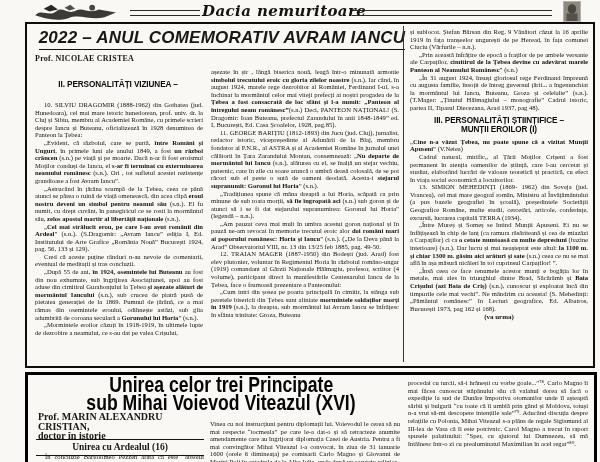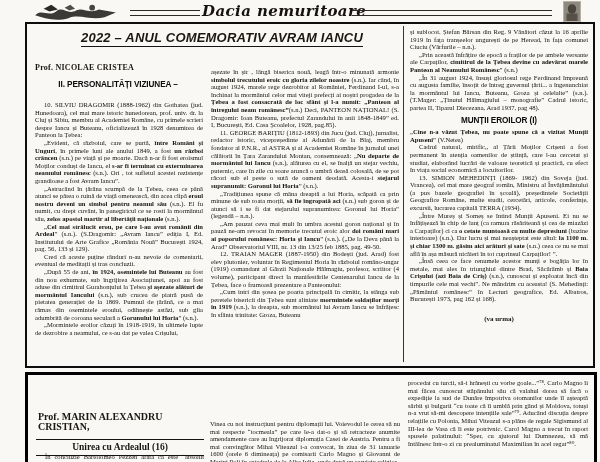--- a/index.html
+++ b/index.html
@@ -35,41 +35,41 @@
   .col{position:absolute;font-size:6.6px;line-height:7.6px;color:#17130e;overflow:hidden;}
   .para{margin:0;text-indent:9px;text-align:justify;}
   .para.ni{text-indent:0;}
   .b{font-weight:bold;}
 
   
   .top-box{left:25px;top:22px;width:566px;height:342px;border:2px solid var(--border);}
   .kicker-wrap{position:absolute;left:4px;top:4px;width:382px;text-align:center;}
   .kicker{
     display:inline-block;font-family:"Liberation Sans",sans-serif;
-    font-style:italic;font-weight:bold;font-size:13px;letter-spacing:.2px;
+    font-style:italic;font-weight:bold;font-size:17px;letter-spacing:.2px;
     border-bottom:1.6px solid #141414;padding-bottom:1px;white-space:nowrap;
   }
   .tb-title-wrap{position:absolute;left:0;top:17px;width:388px;height:24px;text-align:center;}
   .tb-title{
     display:inline-block;white-space:nowrap;
     font-family:"Liberation Sans",sans-serif;font-weight:bold;font-size:21px;
     letter-spacing:-.6px;transform:scale(.78,1.18);transform-origin:50% 50%;color:#0a0a0a;
   }
-  .tb-author{position:absolute;left:8px;top:39px;width:190px;font-weight:bold;font-size:8px;letter-spacing:.25px;}
+  .tb-author{position:absolute;left:8px;top:30px;width:190px;font-weight:bold;font-size:8px;letter-spacing:.25px;}
   .sec-heading{
     text-align:center;font-family:"Liberation Sans",sans-serif;font-weight:bold;
     font-size:8.2px;line-height:9.6px;letter-spacing:-.1px;color:#0c0c0c;
   }
   .left-heading{position:absolute;left:6px;top:56px;width:170px;}
   .right-heading{margin:4px 0 3px 0;}
   .col-left{left:8px;top:77px;width:168px;height:259px;}
   .col-mid{left:184px;top:44px;width:188px;height:292px;}
   .vrule{position:absolute;left:376px;top:2px;width:1px;height:336px;background:#38342f;}
   .col-right{left:383px;top:4px;width:178px;height:333px;}
-  .va-urma{text-align:center;font-weight:bold;font-size:7px;margin-top:13px;}
+  .va-urma{text-align:center;font-weight:bold;font-size:7px;margin-top:2px;}
 
   
   .bottom-box{left:25px;top:372px;width:566px;height:120px;border:3px solid #000;}
   .bb-title{
     position:absolute;left:4px;top:1px;width:378px;text-align:center;
     font-family:"Liberation Sans",sans-serif;font-weight:bold;font-size:20px;line-height:17.5px;color:#050505;
   }
   .bb-line span{display:inline-block;white-space:nowrap;transform:scale(.88,1.12);transform-origin:50% 50%;}
   .bb-author{position:absolute;left:10px;top:37px;width:170px;font-weight:bold;font-size:10px;line-height:9.5px;}
   .bb-subheading{
@@ -137,36 +137,42 @@
       </div>
     <div class="vrule"></div>
 
     <div class="col col-right">
       <div>
           <p class="para ni"><span>și sublocot. Ștefan Bârsan din Reg. 9 Vânători căzut la 16 aprilie 1919 în fața tranșeelor ungurești de pe Heread, în fața comunei Ciuciu (Vârfurile – n.n.).</span></p>
           <p class="para"><span>„Prin această înfrățire de epocă a fraților de pe ambele versante ale Carpaților, </span><span class="b">cimitirul de la Țebea devine cu adevărat marele Panteon al Neamului Românesc</span><span>” (s.n.)</span></p>
           <p class="para"><span>„În 31 august 1924, însuși gloriosul rege Ferdinand împreună cu augusta familie, însoțit de întreg guvernul țării... a îngenunchiat la mormântul lui Iancu, Buteanu, Groza și celelalte” (s.n.). (T.Mager: „Ținutul Hălmagiului – monografie” Cadrul istoric, partea II, Tiparul Diecezana, Arad 1937, pag 48).</span></p>
         </div>
       <div class="sec-heading right-heading">
+        <div>III. PERSONALITĂȚI ȘTIINȚIFICE –</div>
         <div>MUNȚII EROILOR (I)</div>
       </div>
       <div>
           <p class="para ni"><span>„</span><span class="b">Cine n-a văzut Țebea, nu poate spune că a vizitat Munții Apuseni</span><span>” (V.Netea)</span></p>
           <p class="para"><span>Cadrul natural, mirific,, al Țării Moților Crișeni a fost permanent în atenția oamenilor de știință, care l-au cercetat și studiat, elaborând lucrări de valoare teoretică și practică, cu efect în viața social economică a locuitorilor.</span></p>
           <p class="para"><span>13. SIMION MEHEDINȚI (1869- 1962) din Soveja (jud. Vrancea), cel mai mare geograf român, Ministru al Învățământului (a pus bazele geografiei în școală), președintele Societății Geografice Române, multe studii, cercetări, articole, conferințe, excursii, lucrarea capitală TERRA (1934).</span></p>
           <p class="para"><span>„Între Mureș și Someș se întind Munții Apuseni. Ei nu se înfățișează în chip de lanț (ca ramura răsăriteană și cea de miazăzi a Carpaților) ci ca </span><span class="b">o cetate muntoasă cu multe depresiuni</span><span> (bazine interioare) (s.n.). Dar lucru și mai neașteptat este altul: </span><span class="b">la 1100 m. și chiar 1300 m. găsim aici arături și sate</span><span> (s.n.) ceea ce nu se mai află în așa măsură nicăieri în tot cuprinsul Carpaților! ”.</span></p>
           <p class="para"><span>„Însă ceea ce face renumele acestor munți e bogăția lor în metale, mai ales în triunghiul dintre Brad, Săcărâmb și </span><span class="b">Baia Crișului (azi Baia de Criș)</span><span> (s.n.), cunoscut și exploatat încă din timpurile cele mai vechi”. Ne mândrim cu aceasta! (S. Mehedinți: „Pământul românesc” în Lecturi geografice, Ed. Albatros, București 1973, pag 162 și 168).</span></p>
         </div>
       <div class="va-urma">(va urma)</div>
     </div>
   </section>
 
   <section class="box bottom-box">
+    <div class="bb-title">
+      <div class="bb-line"><span>Unirea celor trei Principate</span></div>
+      <div class="bb-line"><span>sub Mihai Voievod Viteazul (XVI)</span></div>
+    </div>
     <div class="bb-author">
       <div>Prof. MARIN ALEXANDRU CRISTIAN,</div>
+      <div>doctor în istorie</div>
     </div>
     <div class="bb-subheading">Unirea cu Ardealul (16)</div>
     <div class="col bb-col-left">
         <p class="para"><span>În concluzie Bartolomeo Pezzen arăta că este “absolut încredințat atât prin solul anterior «Petru Armeanul» cât și</span></p>
       </div>
     <div class="col bb-col-mid">
         <p class="para ni"><span>Vinea cu noi instrucțiuni pentru diplomații lui. Voievodul le cerea să nu mai respecte “tocmeala” pe care le-a dat-o și să retracteze anumite amendamente care au îngrijorat diplomația Casei de Austria. Pentru a fi mai convingător Mihai Viteazul i-a convocat, în ziua de 31 ianuarie 1600 (orele 6 dimineața) pe comisarii Carlo Magno și Giovanni de Marini Poli în catedrala de la Alba Iulia, unde după un serviciu religios</span></p>
       </div>
     <div class="col bb-col-right">
         <p class="para ni"><span>procedat cu turcii, să-i hrănești cu vorbe goale...”⁷⁸. Carlo Magno îi mai făcea cunoscut stăpânului său că valahul dorea să facă o expediție la sud de Dunăre împotriva otomanilor unde îl așteaptă sârbii și bulgarii “cu toate că îi umblă prin gând și Moldova, totuși n-a vrut să-mi descopere intențiile sale”⁷⁹. Aducând discuția despre relațiile cu Polonia, Mihai Viteazul s-a plâns de regale Sigismund al III-lea de Vasa că îi este potrivnic. Carol Magno a trecut în raport spusele palatinului: “Sper, cu ajutorul lui Dumnezeu, să mă întâlnesc într-o zi cu prealuminatul Maximilian în acel regat”⁸⁰.</span></p>

